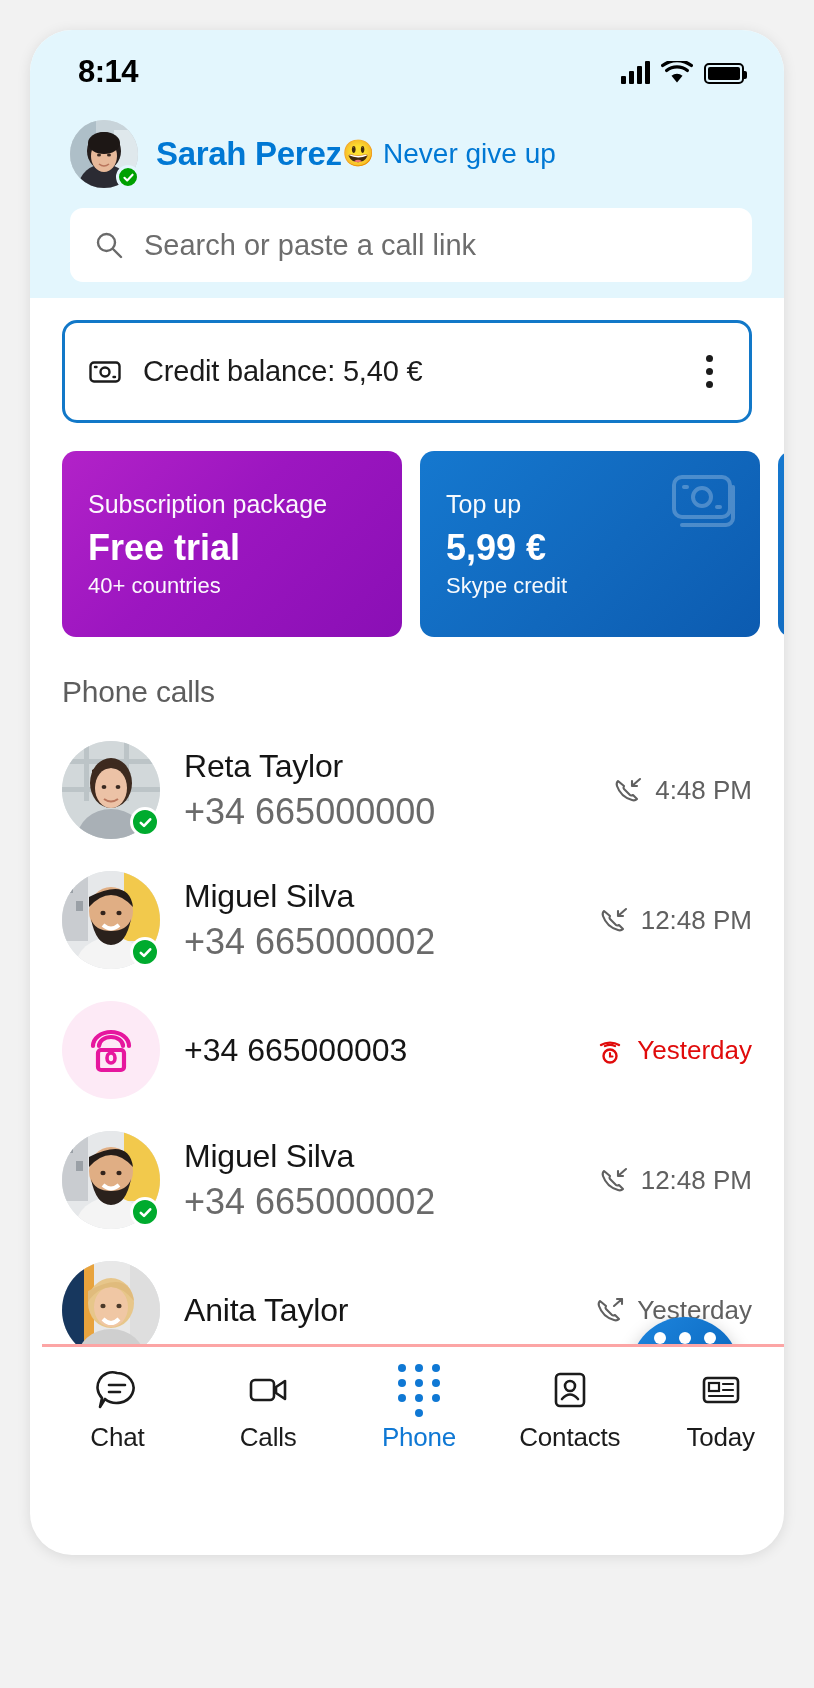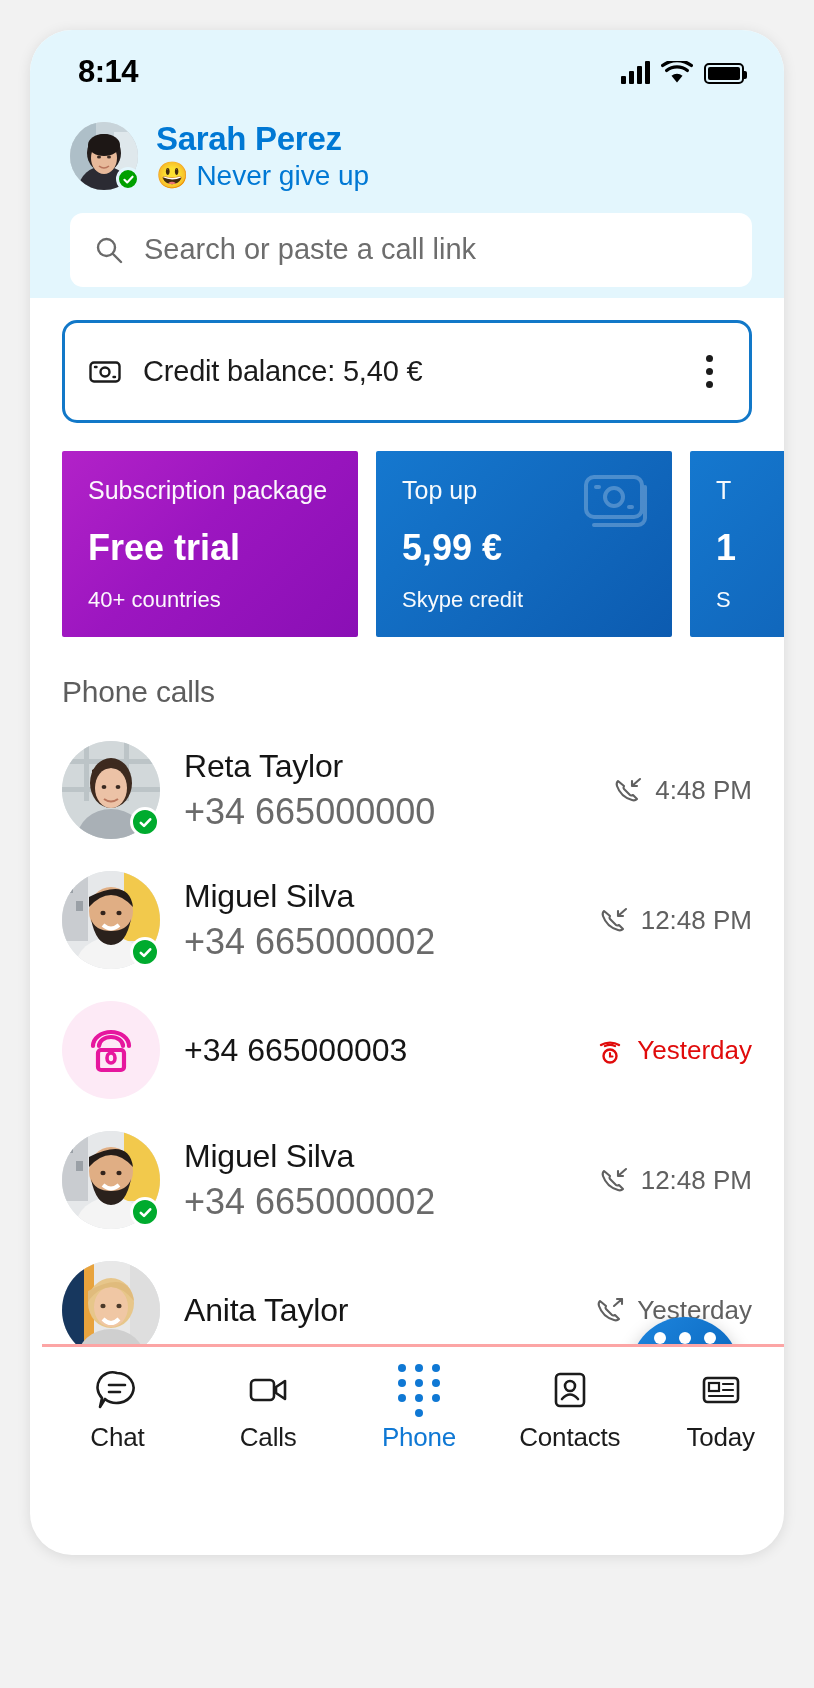--- a/index.html
+++ b/index.html
@@ -51,21 +51,21 @@
     overflow: hidden; background: #cfd8dc;
   }
   .avatar svg { display: block; width: 100%; height: 100%; }
   .presence {
     position: absolute; right: -2px; bottom: -1px;
     width: 24px; height: 24px; border-radius: 50%;
     background: #00a000; border: 3px solid #e3f6fd;
     display: flex; align-items: center; justify-content: center;
   }
   .presence svg { width: 13px; height: 13px; }
-  .profile-text { display: flex; flex-direction: column; gap: 1px; }
+  .profile-text { display: flex; flex-direction: row; gap: 1px; }
   .pname { font-size: 33px; font-weight: 700; color: #0078d4; line-height: 1.15; letter-spacing: -0.3px;}
   .pmood { font-size: 28px; color: #0078d4; display: flex; align-items: center; gap: 8px; line-height: 1.2;}
   .pmood .emo { font-size: 26px; }
 
   .searchbar {
     margin-top: 20px;
     height: 74px; background: #fff; border-radius: 13px;
     display: flex; align-items: center; gap: 20px; padding: 0 24px;
   }
   .searchbar .sicon { width: 30px; height: 30px; flex: 0 0 30px; }
@@ -95,26 +95,26 @@
   .kebab span { width: 7px; height: 7px; border-radius: 50%; background: #1b1b1b; display:block;}
 
   .cards {
     margin-top: 28px;
     padding-left: 32px;
     display: flex; gap: 18px;
     overflow: hidden;
   }
   .card {
     flex: 0 0 auto;
-    width: 296px; height: 186px;
-    border-radius: 2px;
+    width: 340px; height: 186px;
+    border-radius: 14px;
     padding: 24px 26px;
     color: #fff;
     position: relative;
-    display: flex; flex-direction: column; justify-content: space-between;
+    display: flex; flex-direction: column; justify-content: center;
     overflow: hidden;
   }
   .card.purple { background: linear-gradient(135deg, #b222c8 0%, #9c16c0 45%, #8a0fb5 100%); }
   .card.blue { background: linear-gradient(135deg, #1578cf 0%, #1168bd 55%, #0c5bb0 100%); }
   .c-kicker { font-size: 25px; font-weight: 400; opacity: .97; line-height: 1.2;}
   .c-main { font-size: 36px; font-weight: 700; margin: 9px 0 6px; line-height: 1.1;}
   .c-sub { font-size: 22px; font-weight: 400; opacity: .97; line-height: 1.2;}
   .card .bgic { position: absolute; right: 18px; top: 20px; width: 80px; height: 70px; opacity: .25; }
 
   .section-title {

